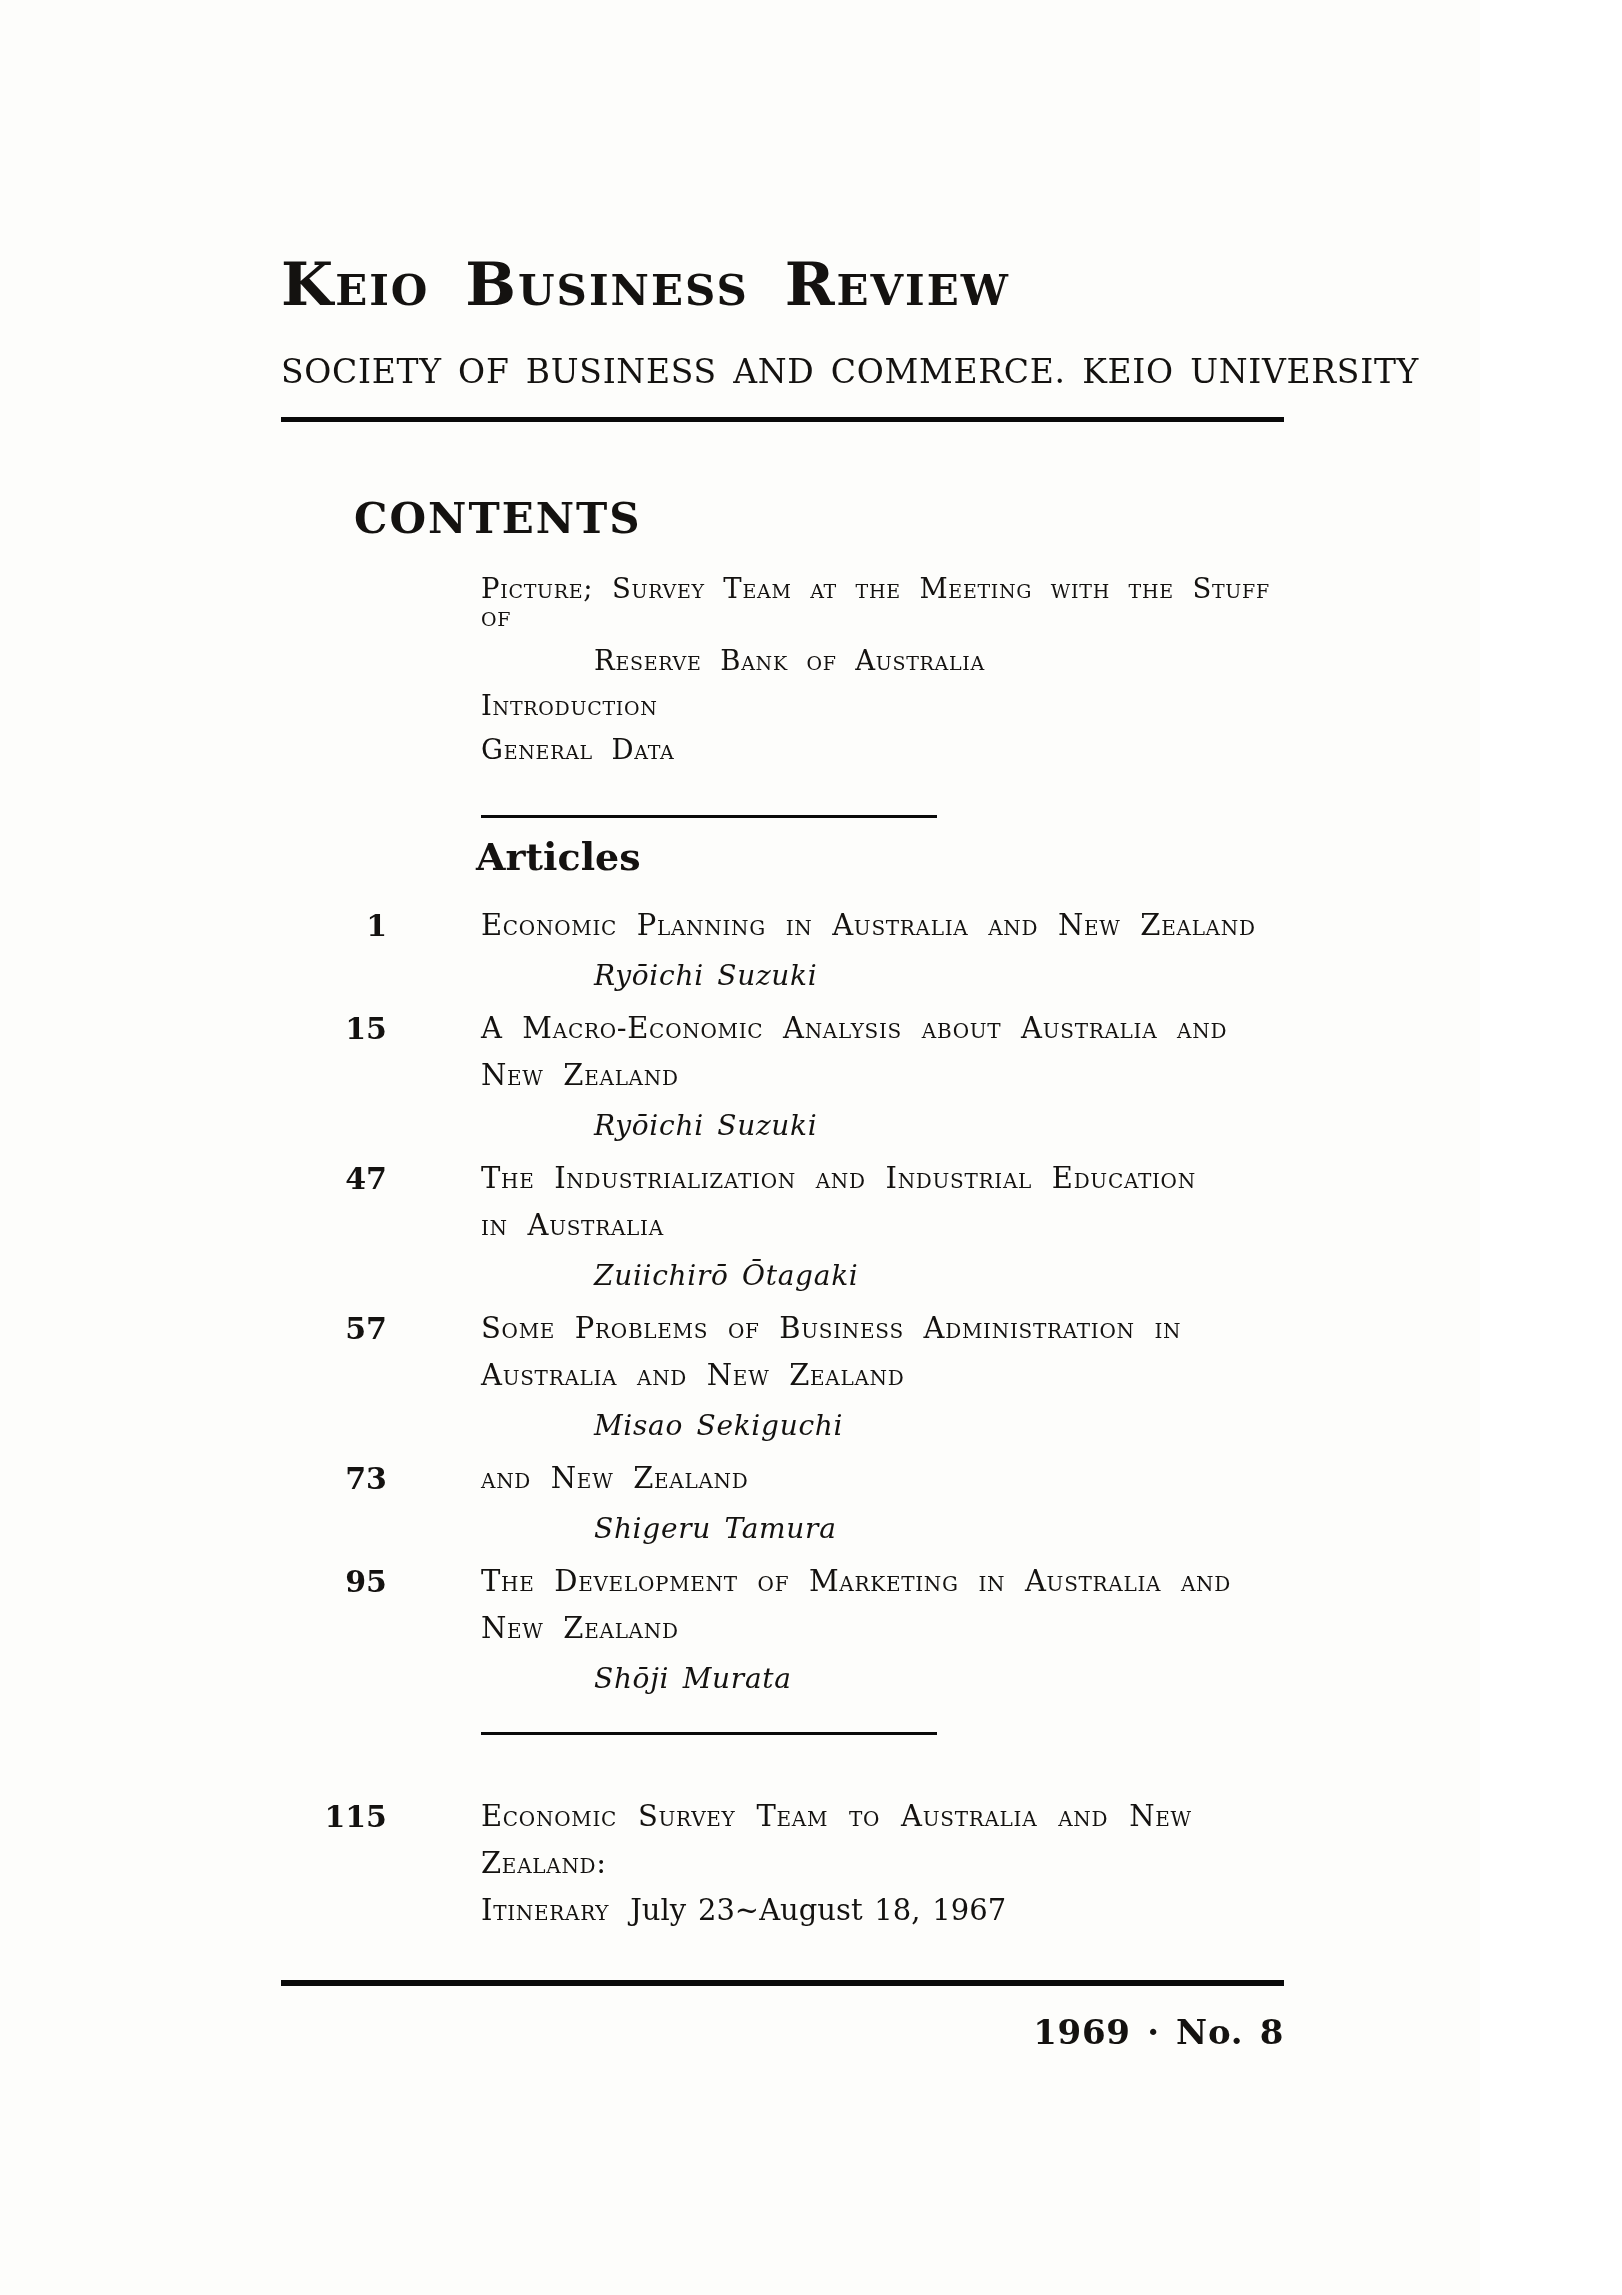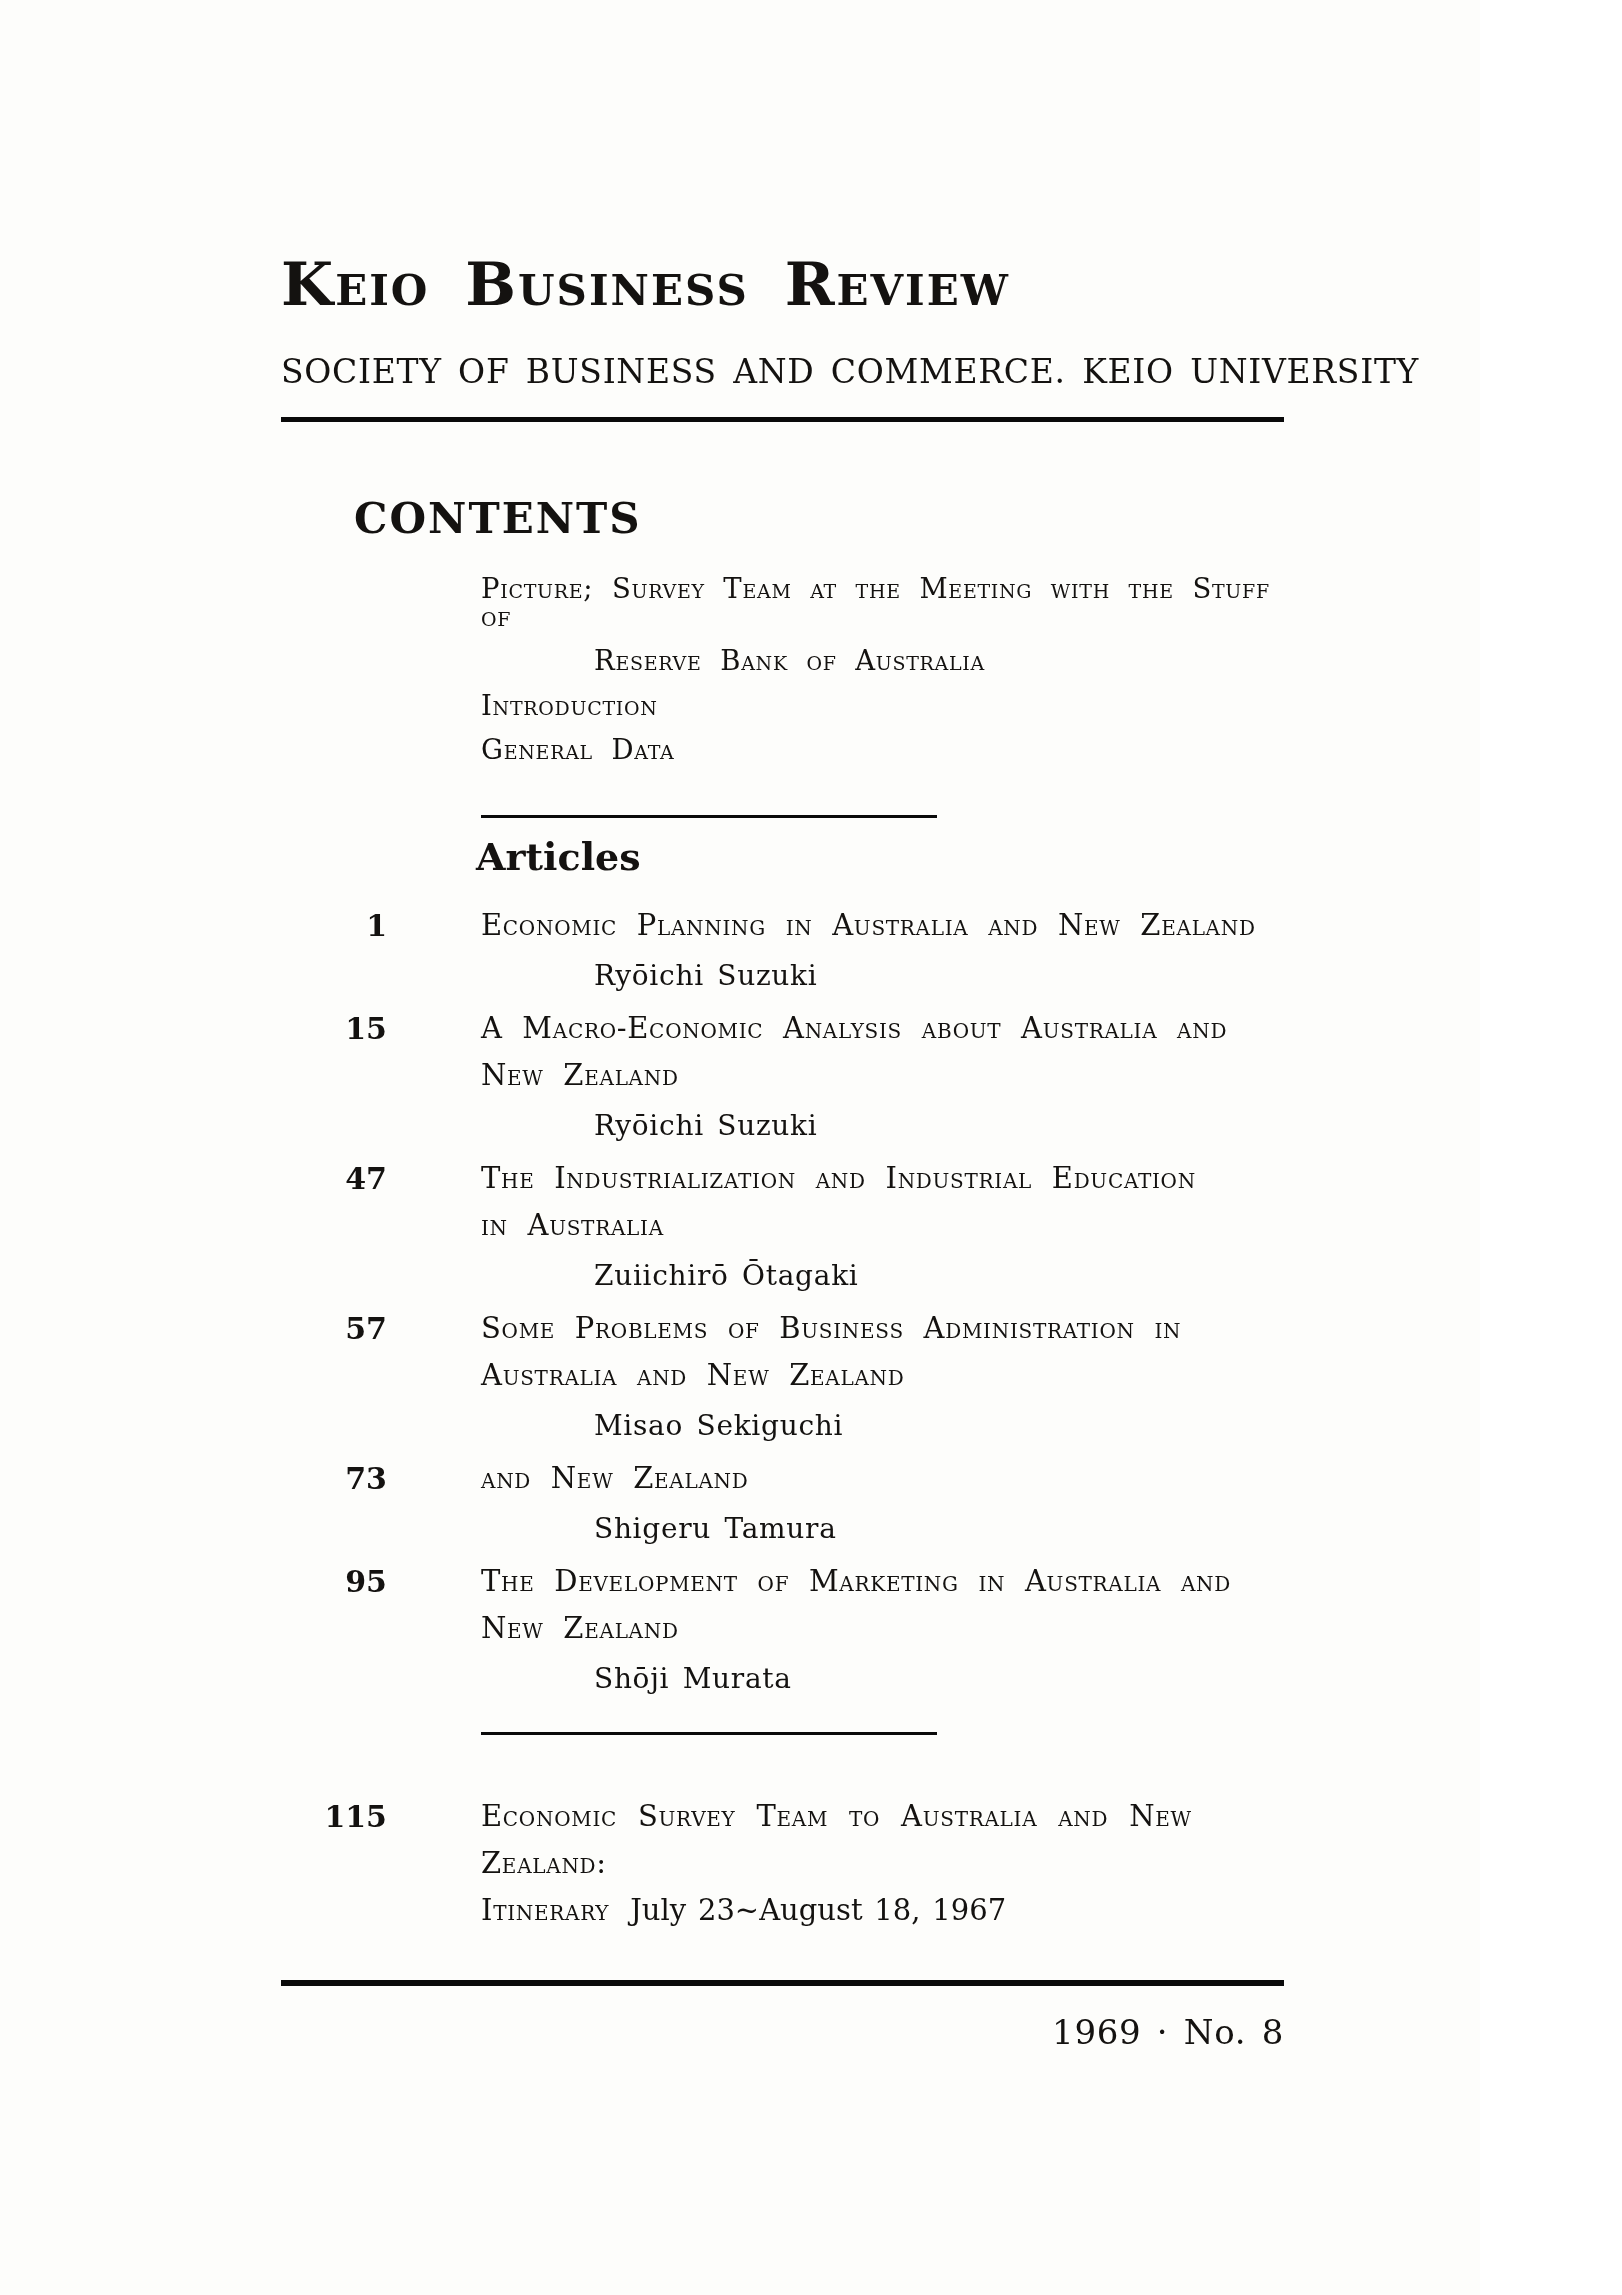--- a/index.html
+++ b/index.html
@@ -109,20 +109,21 @@
   .article-title-line {
     font-size: 29px;
     line-height: 47px;
     font-variant: small-caps;
     letter-spacing: 0.7px;
     word-spacing: 9.8px;
   }
   .article-author {
     margin-top: 2.6px;
     margin-left: 113px;
+    font-style: italic;
     font-size: 28px;
     line-height: 47px;
     font-variant: normal;
     letter-spacing: 0.7px;
     word-spacing: 3.9px;
   }
 
   .rule-short2 { margin-top: 30px; }
 
   .appendix { margin-top: 58px; }
@@ -136,21 +137,21 @@
   .rule-bottom {
     margin-top: 46px;
     width: 100%;
     height: 5.9px;
   }
 
   .issue-footer {
     margin-top: 29px;
     text-align: right;
     font-size: 34px;
-    font-weight: 400;
+    font-weight: 700;
     letter-spacing: 0.7px;
     word-spacing: 3.9px;
     line-height: 1;
   }
 </style>
 </head>
 <body>
 
 <div class="page">
 

